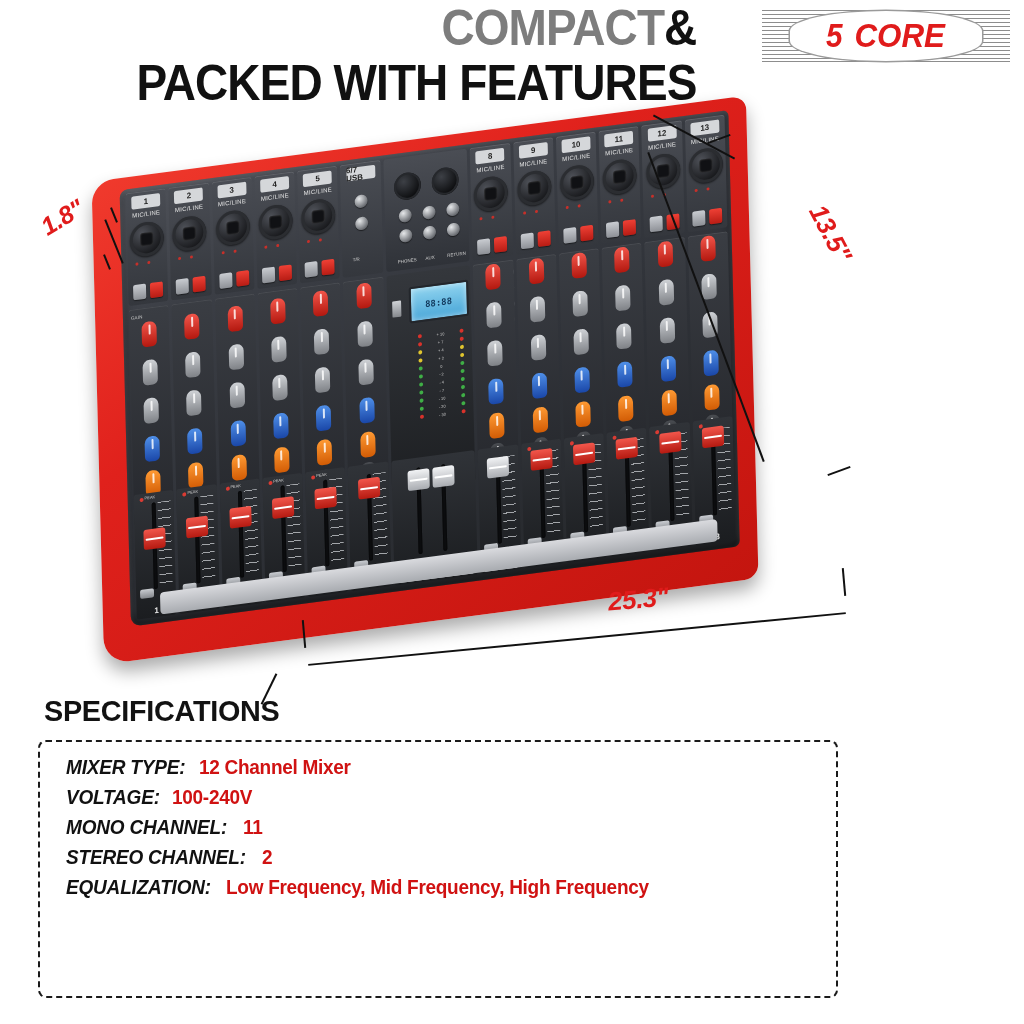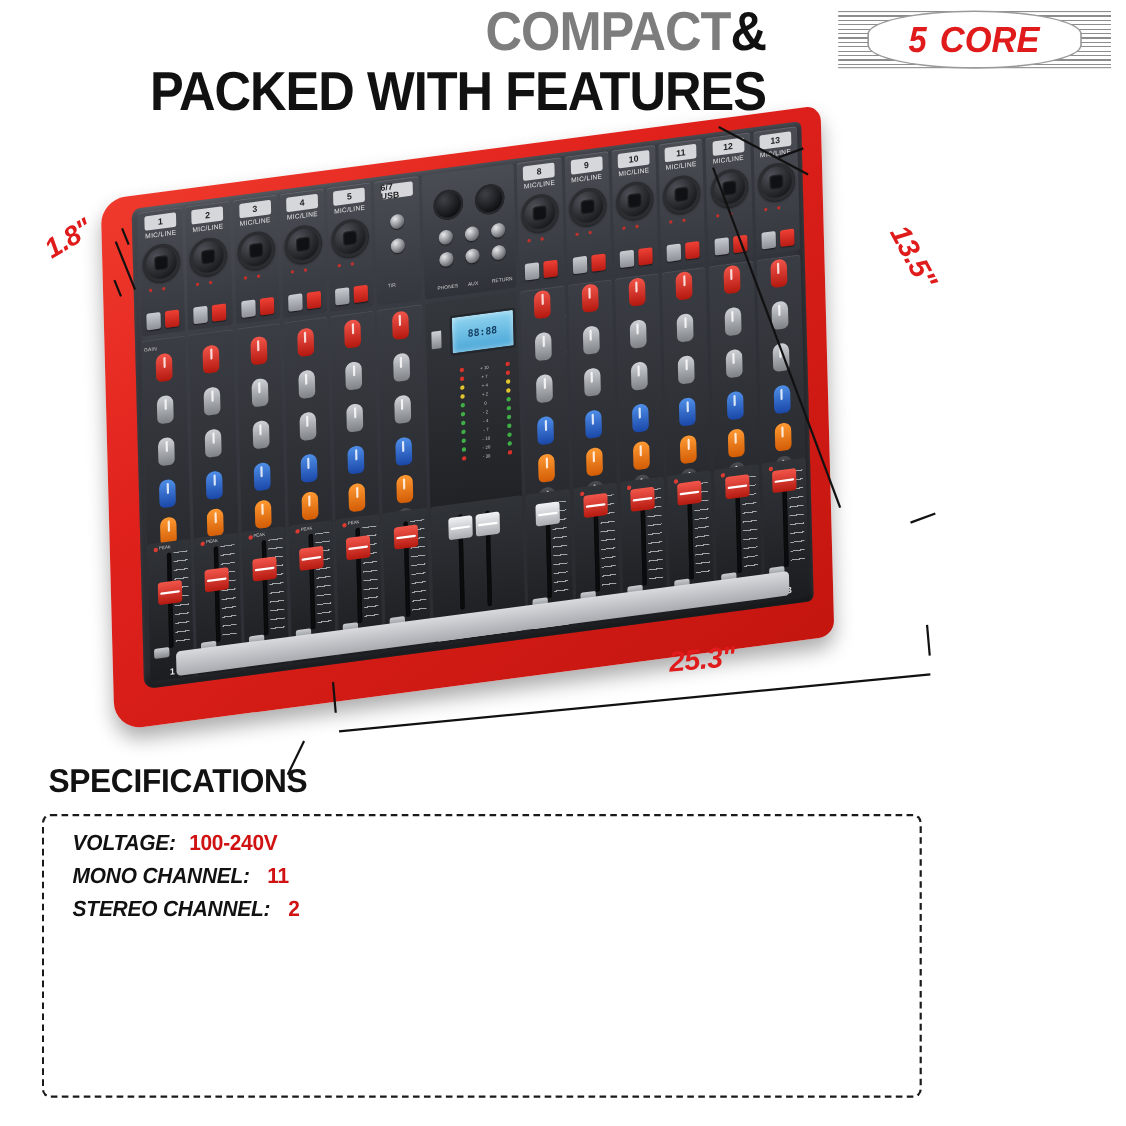--- a/index.html
+++ b/index.html
@@ -885,24 +885,32 @@
 <div class="dim-line" id="dl-w-r"></div>
 <div class="dim-text" id="dim-w">25.3"</div>
 
 <div id="edge-top"></div>
 
 <div id="spec-pointer"></div>
 <div id="spec-title">SPECIFICATIONS</div>
 
 <div id="spec-box">
   <div class="spec-row">
+    <span class="spec-label">MIXER TYPE:</span>
+    <span class="spec-value">12 Channel Mixer</span>
+  </div>
+  <div class="spec-row">
     <span class="spec-label">VOLTAGE:</span>
     <span class="spec-value">100-240V</span>
   </div>
   <div class="spec-row">
     <span class="spec-label">MONO CHANNEL:</span>
     <span class="spec-value">11</span>
   </div>
   <div class="spec-row">
     <span class="spec-label">STEREO CHANNEL:</span>
     <span class="spec-value">2</span>
   </div>
+  <div class="spec-row">
+    <span class="spec-label">EQUALIZATION:</span>
+    <span class="spec-value">Low Frequency, Mid Frequency, High Frequency</span>
+  </div>
 </div>
 
 </body></html>

